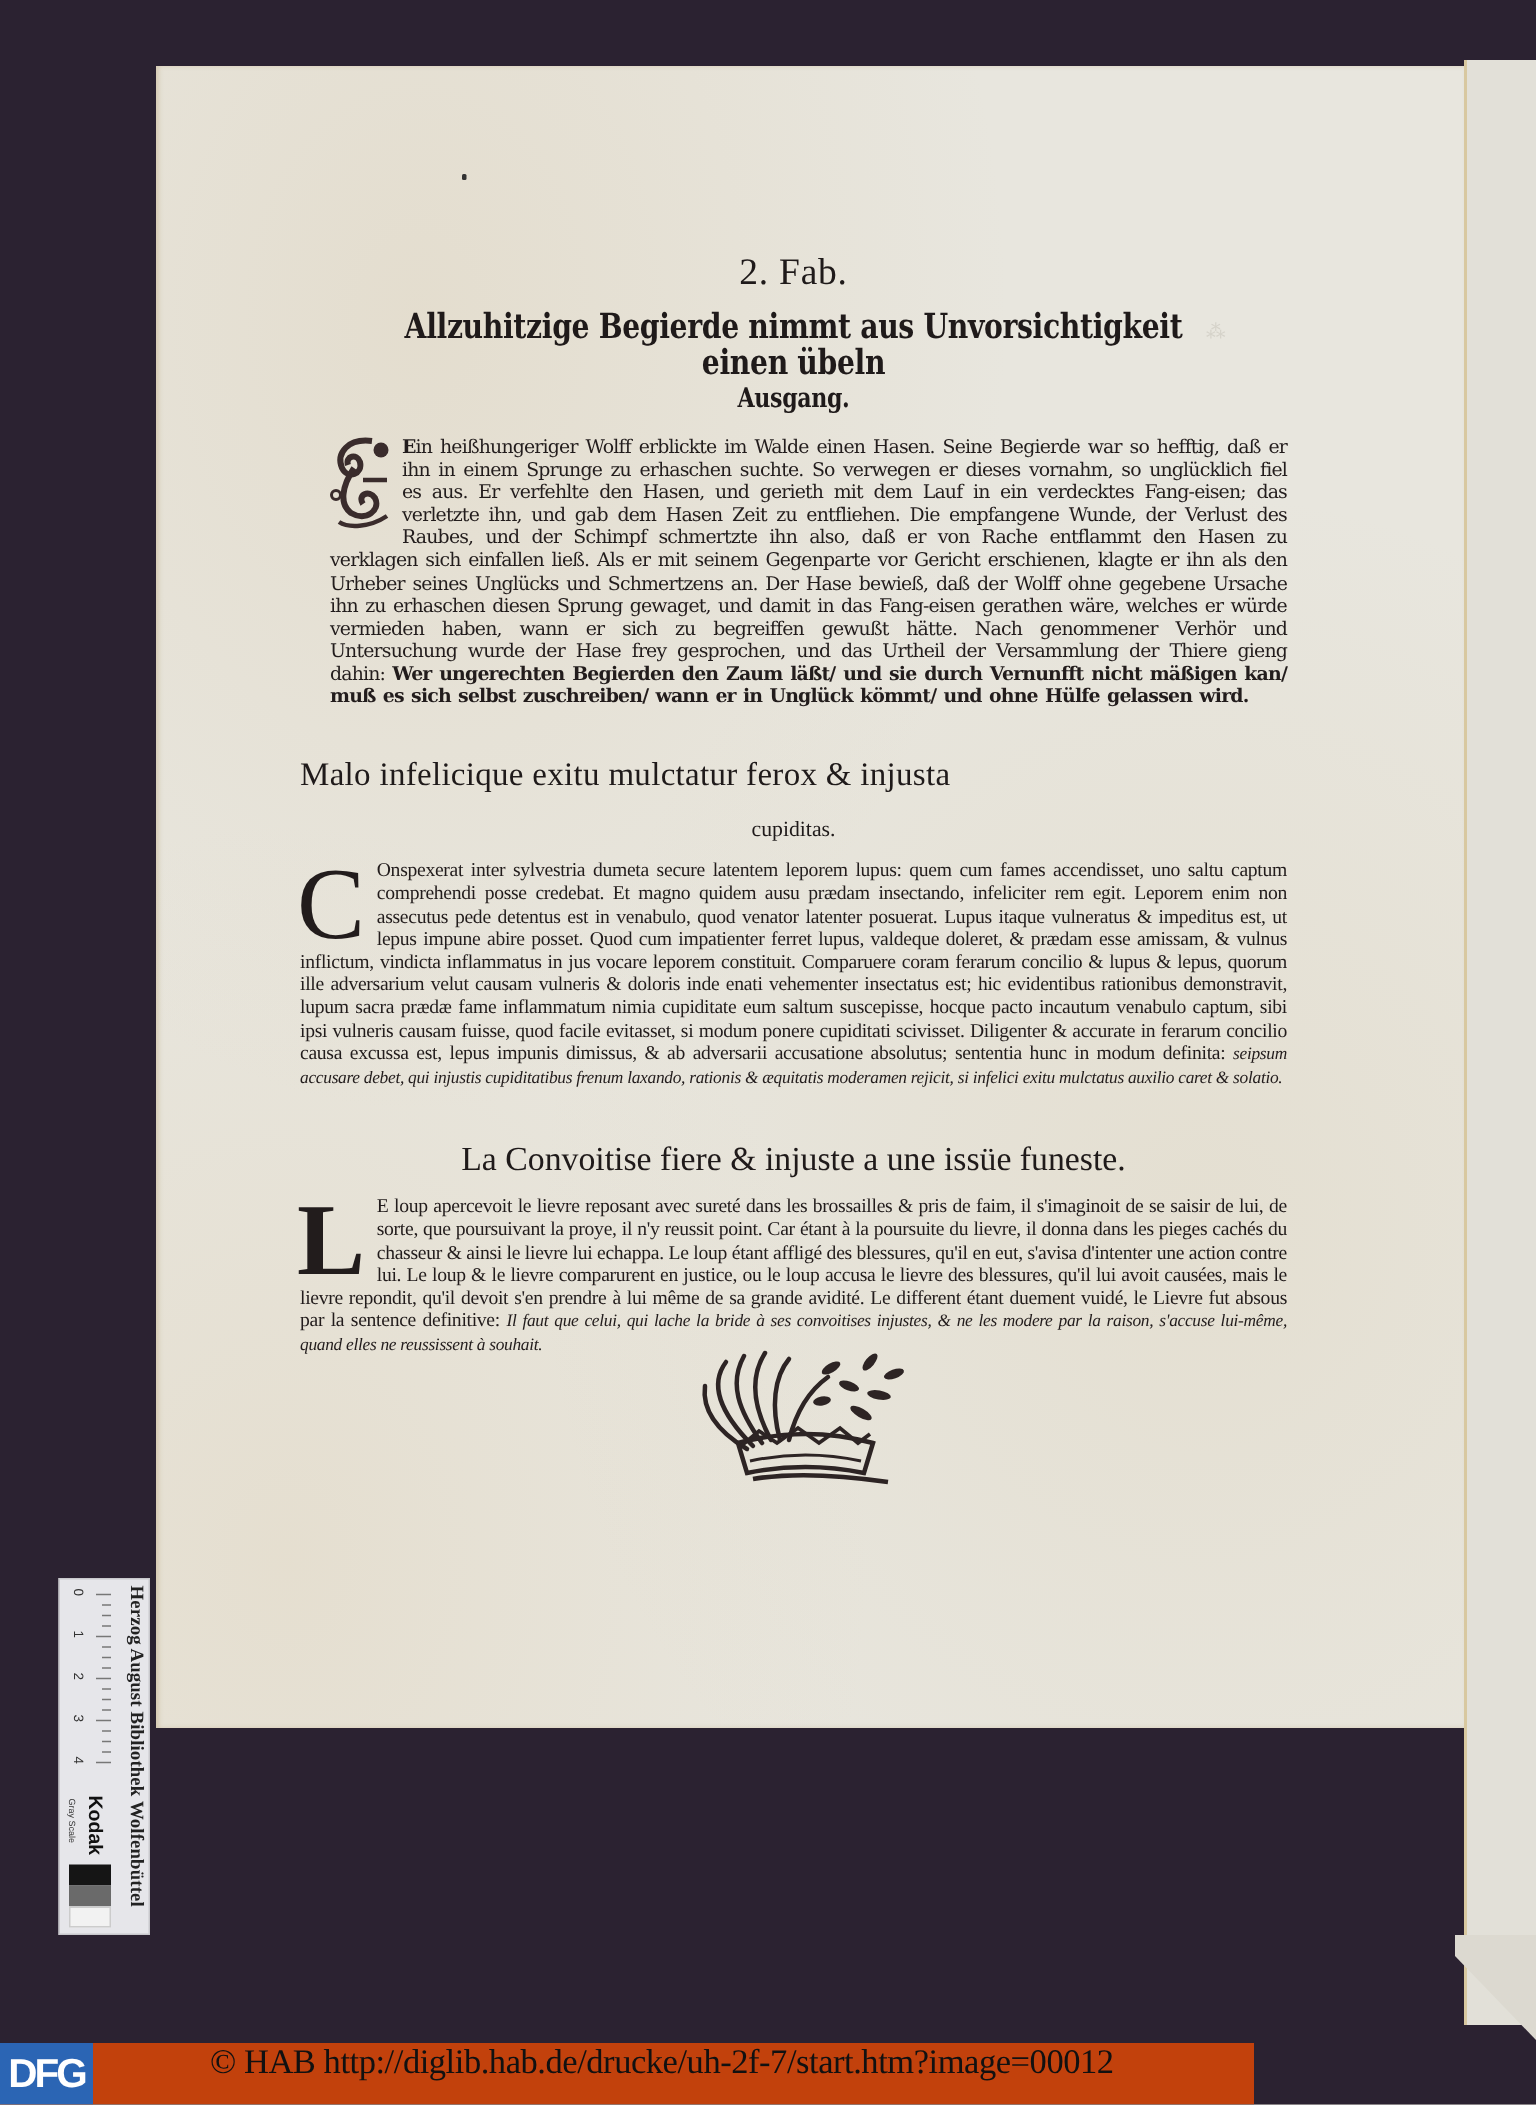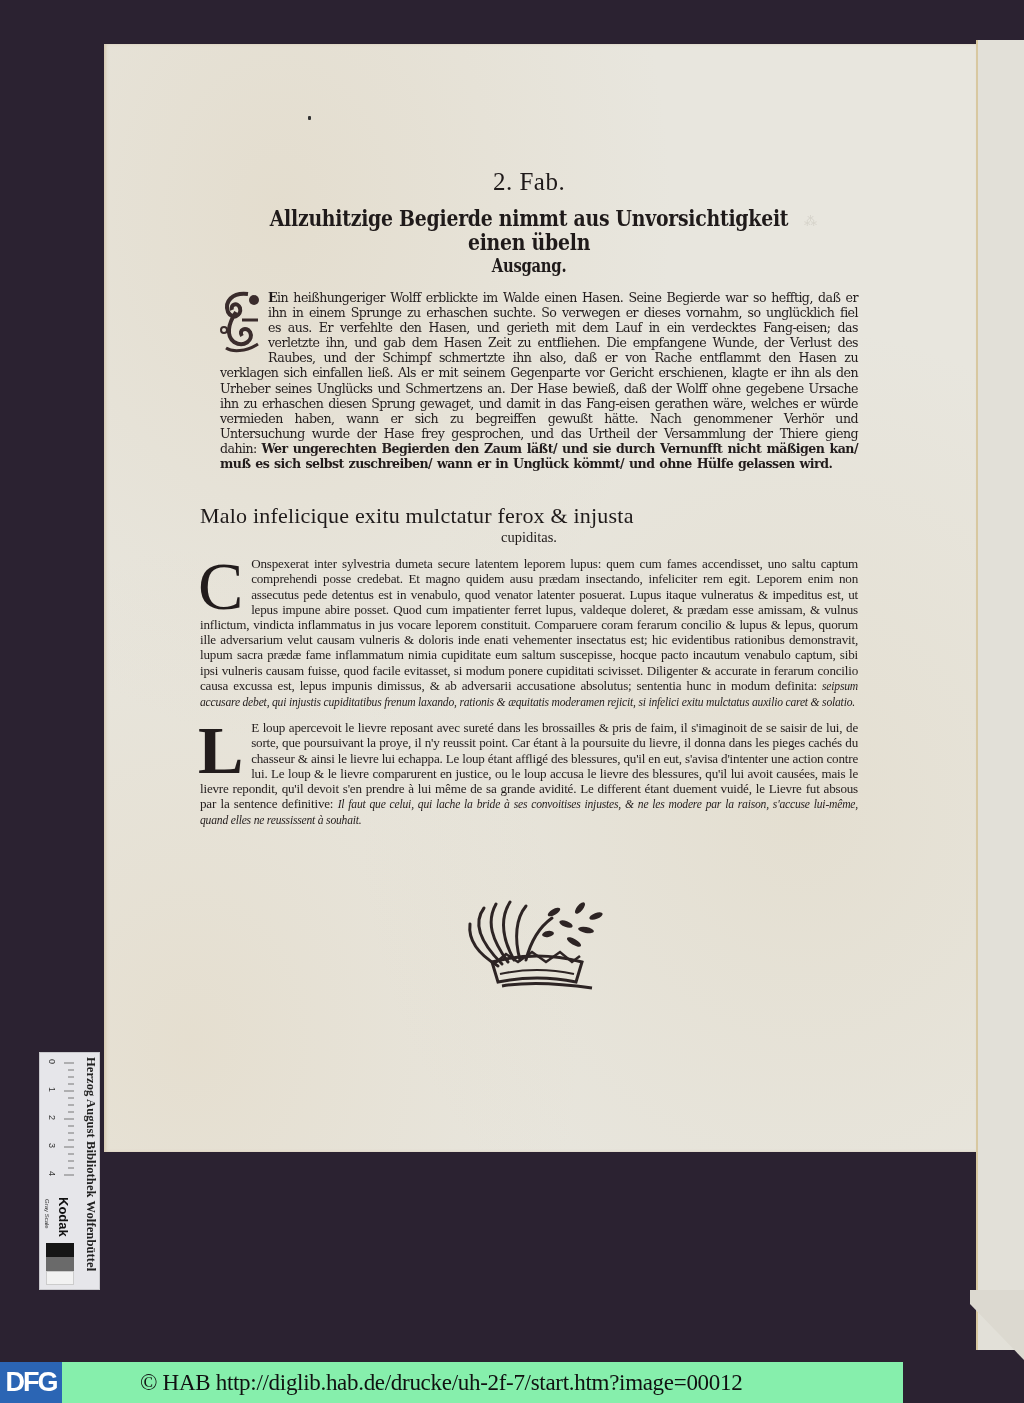--- a/index.html
+++ b/index.html
@@ -41,21 +41,21 @@
   .de-body {
     font-family:"DejaVu Serif", serif; font-size:12.6px; line-height:15.1px; margin-top:12px;
     letter-spacing:-0.55px; word-spacing:1px;margin-left:20px;
   }
   .de-body .moral { font-weight:bold; }
   .initial-ornate {
     float:left; width:44px; height:64px; margin:0 6px 0 -2px;
     border-radius:6px;
   }
   .la-title { font-size:22px; margin-top:32px; letter-spacing:0.2px; }
-  .la-sub { text-align:center; font-size:14.5px; margin-top:0px; }
+  .la-sub { text-align:center; font-size:14.5px; margin-top:16px; }
   .la-body, .fr-body {
     font-size:13.1px; line-height:15.2px; margin-top:10px; letter-spacing:-0.2px;
   }
   .drop-cap {
     float:left; font-size:68px; line-height:56px; margin:2px 8px 0 -2px; font-weight:normal;
   }
   .ital { font-style:italic; font-size:11.6px; }
   .fr-title { text-align:center; font-size:22.5px; margin-top:34px; }
   .vignette { position:absolute; left:358px; top:850px; width:150px; height:100px; }
   .dot-mark { position:absolute; left:204px; top:72px; width:3px; height:4px; background:#333; border-radius:1px; }
@@ -76,22 +76,22 @@
   .kodak {
     position:absolute; left:16px; top:144px; writing-mode:vertical-rl;
     font-family:"Liberation Sans", sans-serif; font-weight:bold; font-size:13px; color:#111;
   }
   .kodak-sub {
     position:absolute; left:4px; top:146px; writing-mode:vertical-rl;
     font-family:"Liberation Sans", sans-serif; font-size:6px; color:#333;
   }
   .gray-swatch { position:absolute; left:6px; width:28px; }
   .footer {
-    position:absolute; left:0; top:1362px; width:903px; height:41px;
-    background:#86efac; display:flex; align-items:center;
+    position:absolute; left:0; top:1362px; width:836px; height:41px;
+    background:#c2410c; display:flex; align-items:flex-start;
   }
   .dfg-logo {
     width:62px; height:41px; background:#2b65b4; color:#fff;
     font-family:"Liberation Sans", sans-serif; font-weight:bold; font-size:27px;
     display:flex; align-items:center; justify-content:center; letter-spacing:-2px;
   }
   .footer-text {
     margin-left:78px; font-family:Liberation Serif, serif; font-size:23px; color:#111;
     letter-spacing:-0.3px;
   }
@@ -125,20 +125,21 @@
       <span style="font-weight:bold">E</span><span>in heißhungeriger Wolff erblickte im Walde einen Hasen. Seine Begierde war so hefftig, daß er ihn in einem Sprunge zu erhaschen suchte. So verwegen er dieses vornahm, so unglücklich fiel es aus. Er verfehlte den Hasen, und gerieth mit dem Lauf in ein verdecktes Fang-eisen; das verletzte ihn, und gab dem Hasen Zeit zu entfliehen. Die empfangene Wunde, der Verlust des Raubes, und der Schimpf schmertzte ihn also, daß er von Rache entflammt den Hasen zu verklagen sich einfallen ließ. Als er mit seinem Gegenparte vor Gericht erschienen, klagte er ihn als den Urheber seines Unglücks und Schmertzens an. Der Hase bewieß, daß der Wolff ohne gegebene Ursache ihn zu erhaschen diesen Sprung gewaget, und damit in das Fang-eisen gerathen wäre, welches er würde vermieden haben, wann er sich zu begreiffen gewußt hätte. Nach genommener Verhör und Untersuchung wurde der Hase frey gesprochen, und das Urtheil der Versammlung der Thiere gieng dahin: </span><span class="moral">Wer ungerechten Begierden den Zaum läßt/ und sie durch Vernunfft nicht mäßigen kan/ muß es sich selbst zuschreiben/ wann er in Unglück kömmt/ und ohne Hülfe gelassen wird.</span>
     </div>
 
     <div class="la-title">Malo infelicique exitu mulctatur ferox &amp; injusta</div>
     <div class="la-sub">cupiditas.</div>
 
     <div class="para la-body">
       <span class="drop-cap">C</span><span>Onspexerat inter sylvestria dumeta secure latentem leporem lupus: quem cum fames accendisset, uno saltu captum comprehendi posse credebat. Et magno quidem ausu prædam insectando, infeliciter rem egit. Leporem enim non assecutus pede detentus est in venabulo, quod venator latenter posuerat. Lupus itaque vulneratus &amp; impeditus est, ut lepus impune abire posset. Quod cum impatienter ferret lupus, valdeque doleret, &amp; prædam esse amissam, &amp; vulnus inflictum, vindicta inflammatus in jus vocare leporem constituit. Comparuere coram ferarum concilio &amp; lupus &amp; lepus, quorum ille adversarium velut causam vulneris &amp; doloris inde enati vehementer insectatus est; hic evidentibus rationibus demonstravit, lupum sacra prædæ fame inflammatum nimia cupiditate eum saltum suscepisse, hocque pacto incautum venabulo captum, sibi ipsi vulneris causam fuisse, quod facile evitasset, si modum ponere cupiditati scivisset. Diligenter &amp; accurate in ferarum concilio causa excussa est, lepus impunis dimissus, &amp; ab adversarii accusatione absolutus; sententia hunc in modum definita: </span><span class="ital">seipsum accusare debet, qui injustis cupiditatibus frenum laxando, rationis &amp; æquitatis moderamen rejicit, si infelici exitu mulctatus auxilio caret &amp; solatio.</span>
     </div>
 
+    <div class="fr-title">La Convoitise fiere &amp; injuste a une issüe funeste.</div>
 
     <div class="para fr-body">
       <span class="drop-cap" style="font-weight:bold">L</span><span>E loup apercevoit le lievre reposant avec sureté dans les brossailles &amp; pris de faim, il s'imaginoit de se saisir de lui, de sorte, que poursuivant la proye, il n'y reussit point. Car étant à la poursuite du lievre, il donna dans les pieges cachés du chasseur &amp; ainsi le lievre lui echappa. Le loup étant affligé des blessures, qu'il en eut, s'avisa d'intenter une action contre lui. Le loup &amp; le lievre comparurent en justice, ou le loup accusa le lievre des blessures, qu'il lui avoit causées, mais le lievre repondit, qu'il devoit s'en prendre à lui même de sa grande avidité. Le different étant duement vuidé, le Lievre fut absous par la sentence definitive: </span><span class="ital">Il faut que celui, qui lache la bride à ses convoitises injustes, &amp; ne les modere par la raison, s'accuse lui-même, quand elles ne reussissent à souhait.</span>
     </div>
   </div>
 
   <svg class="vignette" viewBox="0 0 150 100">
     <g fill="none" stroke="#2d2424" stroke-width="3" stroke-linecap="round">
       <path d="M40 70 C20 50 10 30 22 14"></path>
       <path d="M46 68 C30 46 24 28 34 10"></path>

